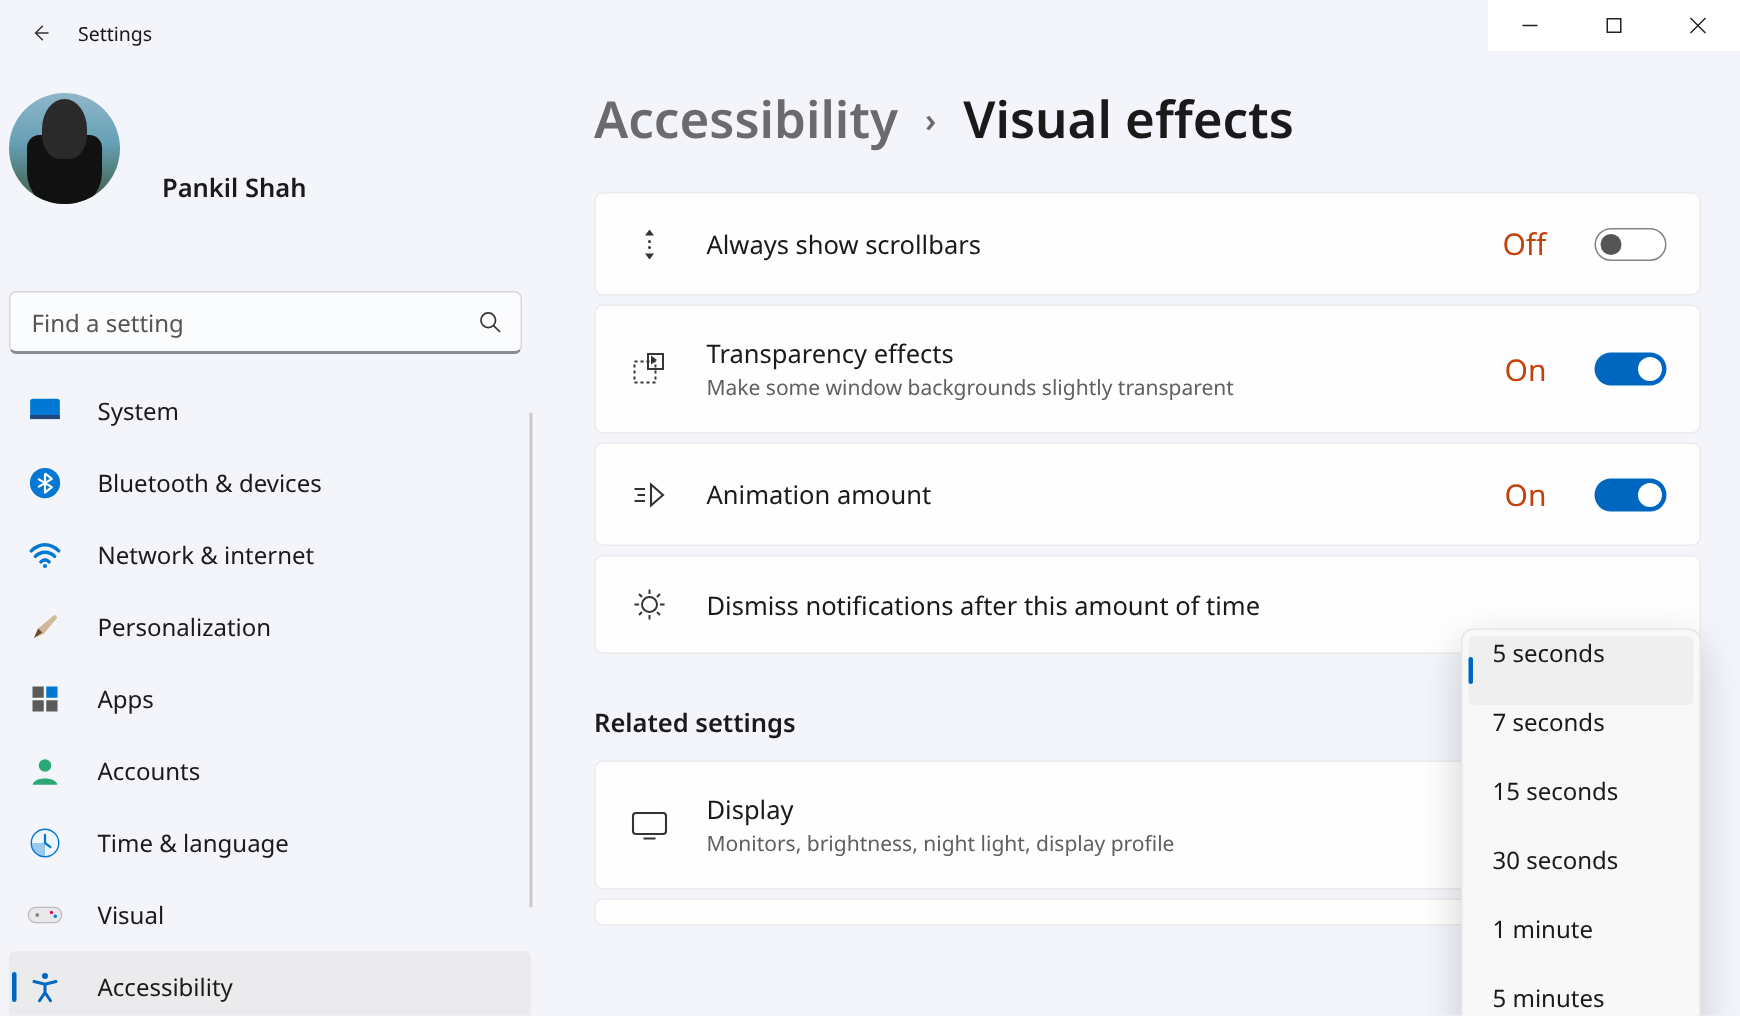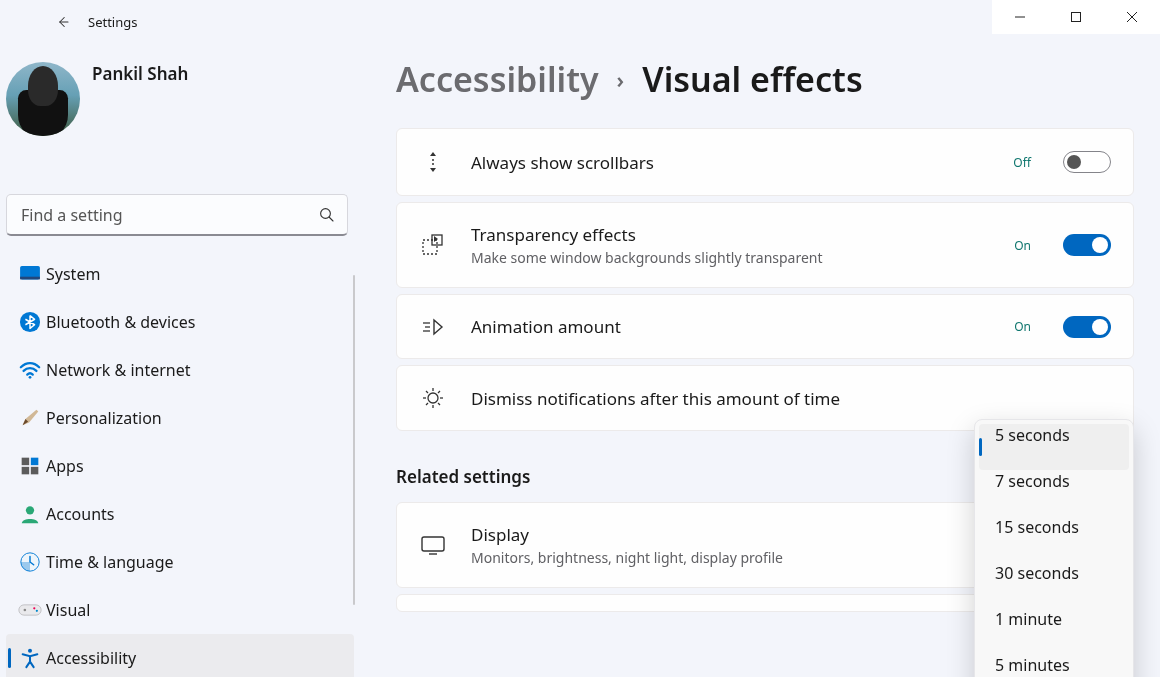--- a/index.html
+++ b/index.html
@@ -1,64 +1,64 @@
 <!DOCTYPE html>
 <html><head>
 <meta charset="utf-8">
 <style>
   * { box-sizing: border-box; margin: 0; padding: 0; font-family: "Segoe UI", system-ui, sans-serif; }
   body { width: 1160px; height: 677px; background: #f3f5fb; overflow: hidden; color: #1a1a1a; position: relative; }
 
   
-  .titlebar { display: flex; align-items: center; height: 44px; padding-left: 6px; margin-left: 36px; }
+  .titlebar { display: flex; align-items: center; height: 44px; padding-left: 6px; }
   .back-btn { width: 40px; height: 36px; display:flex; align-items:center; justify-content:center; color:#333; }
   .appname { font-size: 13px; color:#1a1a1a; padding-left: 6px; }
   .win-controls { position: absolute; top: 0; right: 0; display:flex; background:#fff; }
   .win-btn { width: 56px; height: 34px; display:flex; align-items:center; justify-content:center; color:#222; }
 
   
   .layout { display:flex; height: calc(100% - 44px); }
   .sidebar { width: 360px; padding: 10px 6px 0 6px; position:relative; }
   .main { flex:1; padding: 4px 26px 0 36px; position:relative; }
 
   
-  .profile { display:flex; align-items:flex-start; gap:12px; padding: 8px 0 18px 0; }
+  .profile { display:flex; align-items:flex-end; gap:28px; padding: 8px 0 18px 0; }
   .avatar { width: 74px; height: 74px; border-radius: 50%; background: linear-gradient(180deg,#8fb6c9 0%,#66a0b5 45%,#3e5a3f 100%); position:relative; overflow:hidden; }
   .avatar::after { content:""; position:absolute; left:22px; top:4px; width:30px; height:40px; background:#2a2a2a; border-radius: 50% 50% 40% 40%; }
   .avatar::before { content:""; position:absolute; left:12px; top:28px; width:50px; height:50px; background:#111; border-radius: 10px 10px 30px 30px; }
   .username { font-size: 17px; font-weight:600; }
 
   
   .search-wrap { position:relative; margin-bottom: 14px; padding-right:6px;margin-top:40px;}
   .search { width: 100%; height: 42px; border:1px solid #d7d7dd; border-bottom:2px solid #8a8a92; background:#fbfcfe; border-radius:5px; padding: 0 44px 0 14px; font-size:16px; color:#444; }
   .search::placeholder { color:#555; }
   .search-icon { position:absolute; right:18px; top:12px; color:#333; }
 
   
   .nav { position:relative; }
-  .nav-item { display:flex; align-items:center; gap:4px; height:48px; padding-left: 12px; font-size:16px; border-radius:4px; cursor:pointer; }
+  .nav-item { display:flex; align-items:center; gap:23px; height:48px; padding-left: 12px; font-size:16px; border-radius:4px; cursor:pointer; }
   .nav-item.active { background:#ebebee; }
   .nav-item.active::before { content:""; position:absolute; left:2px; width:3px; height:20px; background:#0067c0; border-radius:2px; margin-top:0; }
   .nav-icon { width:24px; height:24px; display:flex; align-items:center; justify-content:center; }
   .scroll-line { position:absolute; right:-1px; top:25px; width:2px; height:330px; background:#c9c9cc; border-radius:2px; }
 
   
   .crumbs { display:flex; align-items:baseline; gap:18px; margin-top: 8px; }
   .crumb-parent { font-size: 34px; font-weight:600; color:#6b6b6f; }
   .crumb-sep { font-size: 22px; color:#6b6b6f; font-weight:600; position:relative; top:-4px;}
   .crumb-current { font-size: 34px; font-weight:600; color:#1a1a1a; }
 
   
   .cards { margin-top: 26px; }
   .card { background:#fefefe; border:1px solid #eceaea; border-radius:6px; margin-bottom: 6px; display:flex; align-items:center; padding: 20px 22px; gap: 24px; }
   .card-icon { width:28px; display:flex; align-items:center; justify-content:center; color:#333; }
   .card-text { flex:1; }
   .card-title { font-size:17px; color:#1a1a1a; }
   .card-sub { font-size:14px; color:#606064; margin-top:2px;}
-  .card-val { font-size:12px; color:#0f766e; margin-right:8px; }
+  .card-val { font-size:20px; color:#c2410c; margin-right:8px; }
 
   
   .toggle { width:48px; height:22px; border-radius:20px; position:relative; }
   .toggle.off { background:#fff; border:1px solid #84848a; }
   .toggle.off::after { content:""; position:absolute; left:3px; top:3px; width:14px; height:14px; background:#555; border-radius:50%; }
   .toggle.on { background:#0067c0; }
   .toggle.on::after { content:""; position:absolute; right:3px; top:3px; width:16px; height:16px; background:#fff; border-radius:50%; }
 
   
   .section-heading { font-size:17px; font-weight:600; margin-top: 34px; margin-bottom: 14px; }

